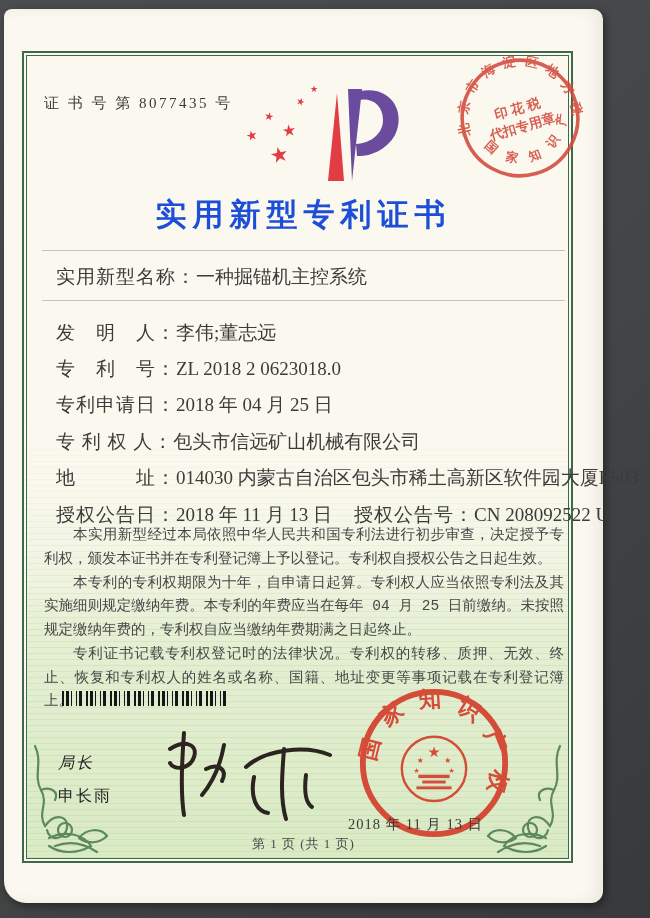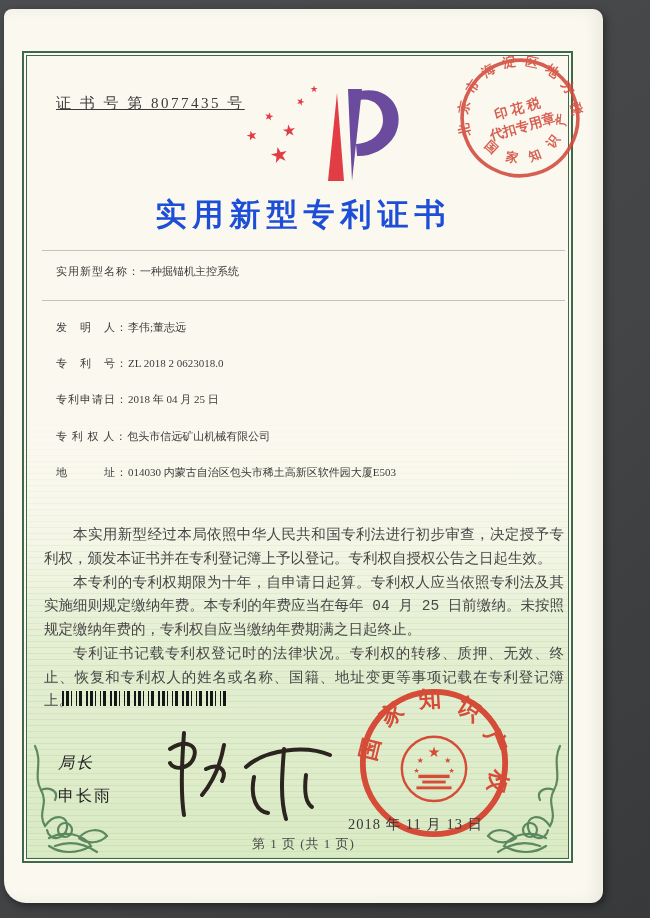--- a/index.html
+++ b/index.html
@@ -31,34 +31,34 @@
       repeating-linear-gradient(0deg, rgba(135,180,120,.16) 0 1px, rgba(135,180,120,0) 1px 6px),
       linear-gradient(180deg, rgba(205,228,180,0) 0%, rgba(205,228,180,0) 48%, rgba(203,227,178,.45) 72%, rgba(206,229,181,.75) 100%);
     -webkit-mask-image:linear-gradient(180deg, transparent 42%, #000 72%);
             mask-image:linear-gradient(180deg, transparent 42%, #000 72%);
   }
   .ornament{ position:absolute; width:100px; height:120px; opacity:.85; }
   .ornament.bl{ left:21px; top:733px; }
   .ornament.br{ left:466px; top:733px; transform:scaleX(-1); }
 
   .cert-no{
-    position:absolute; left:52px; top:85px;
-    font-size:15px; letter-spacing:2.5px; color:#3a3a3a;text-decoration:underline;
+    position:absolute; left:40px; top:85px;
+    font-size:15px; letter-spacing:2.5px; color:#3a3a3a;
   }
   .logo{ position:absolute; left:236px; top:74px; width:168px; height:108px; }
   .logo .star{ position:absolute; color:#e23c44; line-height:1; }
   .title{
     position:absolute; left:0; top:185px; width:599px;
     text-align:center; font-size:31px; font-weight:bold;
     letter-spacing:6px; color:#1d4ed8;
   }
   .rule{ position:absolute; left:38px; width:523px; height:1px; background:#c3c3bd; }
   .rule1{ top:241px; } .rule2{ top:291px; }
 
-  .row{ position:absolute; left:52px; font-size:11px; color:#3b3b3b; white-space:nowrap; }
+  .row{ position:absolute; left:52px; font-size:19px; color:#3b3b3b; white-space:nowrap; }
   .row .lab{ letter-spacing:1px; }
   .row-name{ top:255px; }
   .row-inventor{ top:311px; }
   .row-patno{ top:347px; }
   .row-filing{ top:383px; }
   .row-patentee{ top:420px; }
   .row-address{ top:456px; }
   .row-grant{ top:493px; }
   .grant-no{ position:absolute; left:298px; top:0; }
 
@@ -162,20 +162,24 @@
       <span class="lab">专　利　号：</span><span>ZL 2018 2 0623018.0</span>
     </div>
     <div class="row row-filing">
       <span class="lab">专利申请日：</span><span>2018 年 04 月 25 日</span>
     </div>
     <div class="row row-patentee">
       <span class="lab">专 利 权 人：</span><span>包头市信远矿山机械有限公司</span>
     </div>
     <div class="row row-address">
       <span class="lab">地　　　址：</span><span>014030 内蒙古自治区包头市稀土高新区软件园大厦E503</span>
+    </div>
+    <div class="row row-grant">
+      <span class="lab">授权公告日：</span><span>2018 年 11 月 13 日</span>
+      <span class="grant-no"><span class="lab">授权公告号：</span><span>CN 208092522 U</span></span>
     </div>
 
     <div class="paras">
       <p>本实用新型经过本局依照中华人民共和国专利法进行初步审查，决定授予专利权，颁发本证书并在专利登记簿上予以登记。专利权自授权公告之日起生效。</p>
       <p>本专利的专利权期限为十年，自申请日起算。专利权人应当依照专利法及其实施细则规定缴纳年费。本专利的年费应当在每年 04 月 25 日前缴纳。未按照规定缴纳年费的，专利权自应当缴纳年费期满之日起终止。</p>
       <p>专利证书记载专利权登记时的法律状况。专利权的转移、质押、无效、终止、恢复和专利权人的姓名或名称、国籍、地址变更等事项记载在专利登记簿上。</p>
     </div>
 
     <div class="barcode"></div>
 

